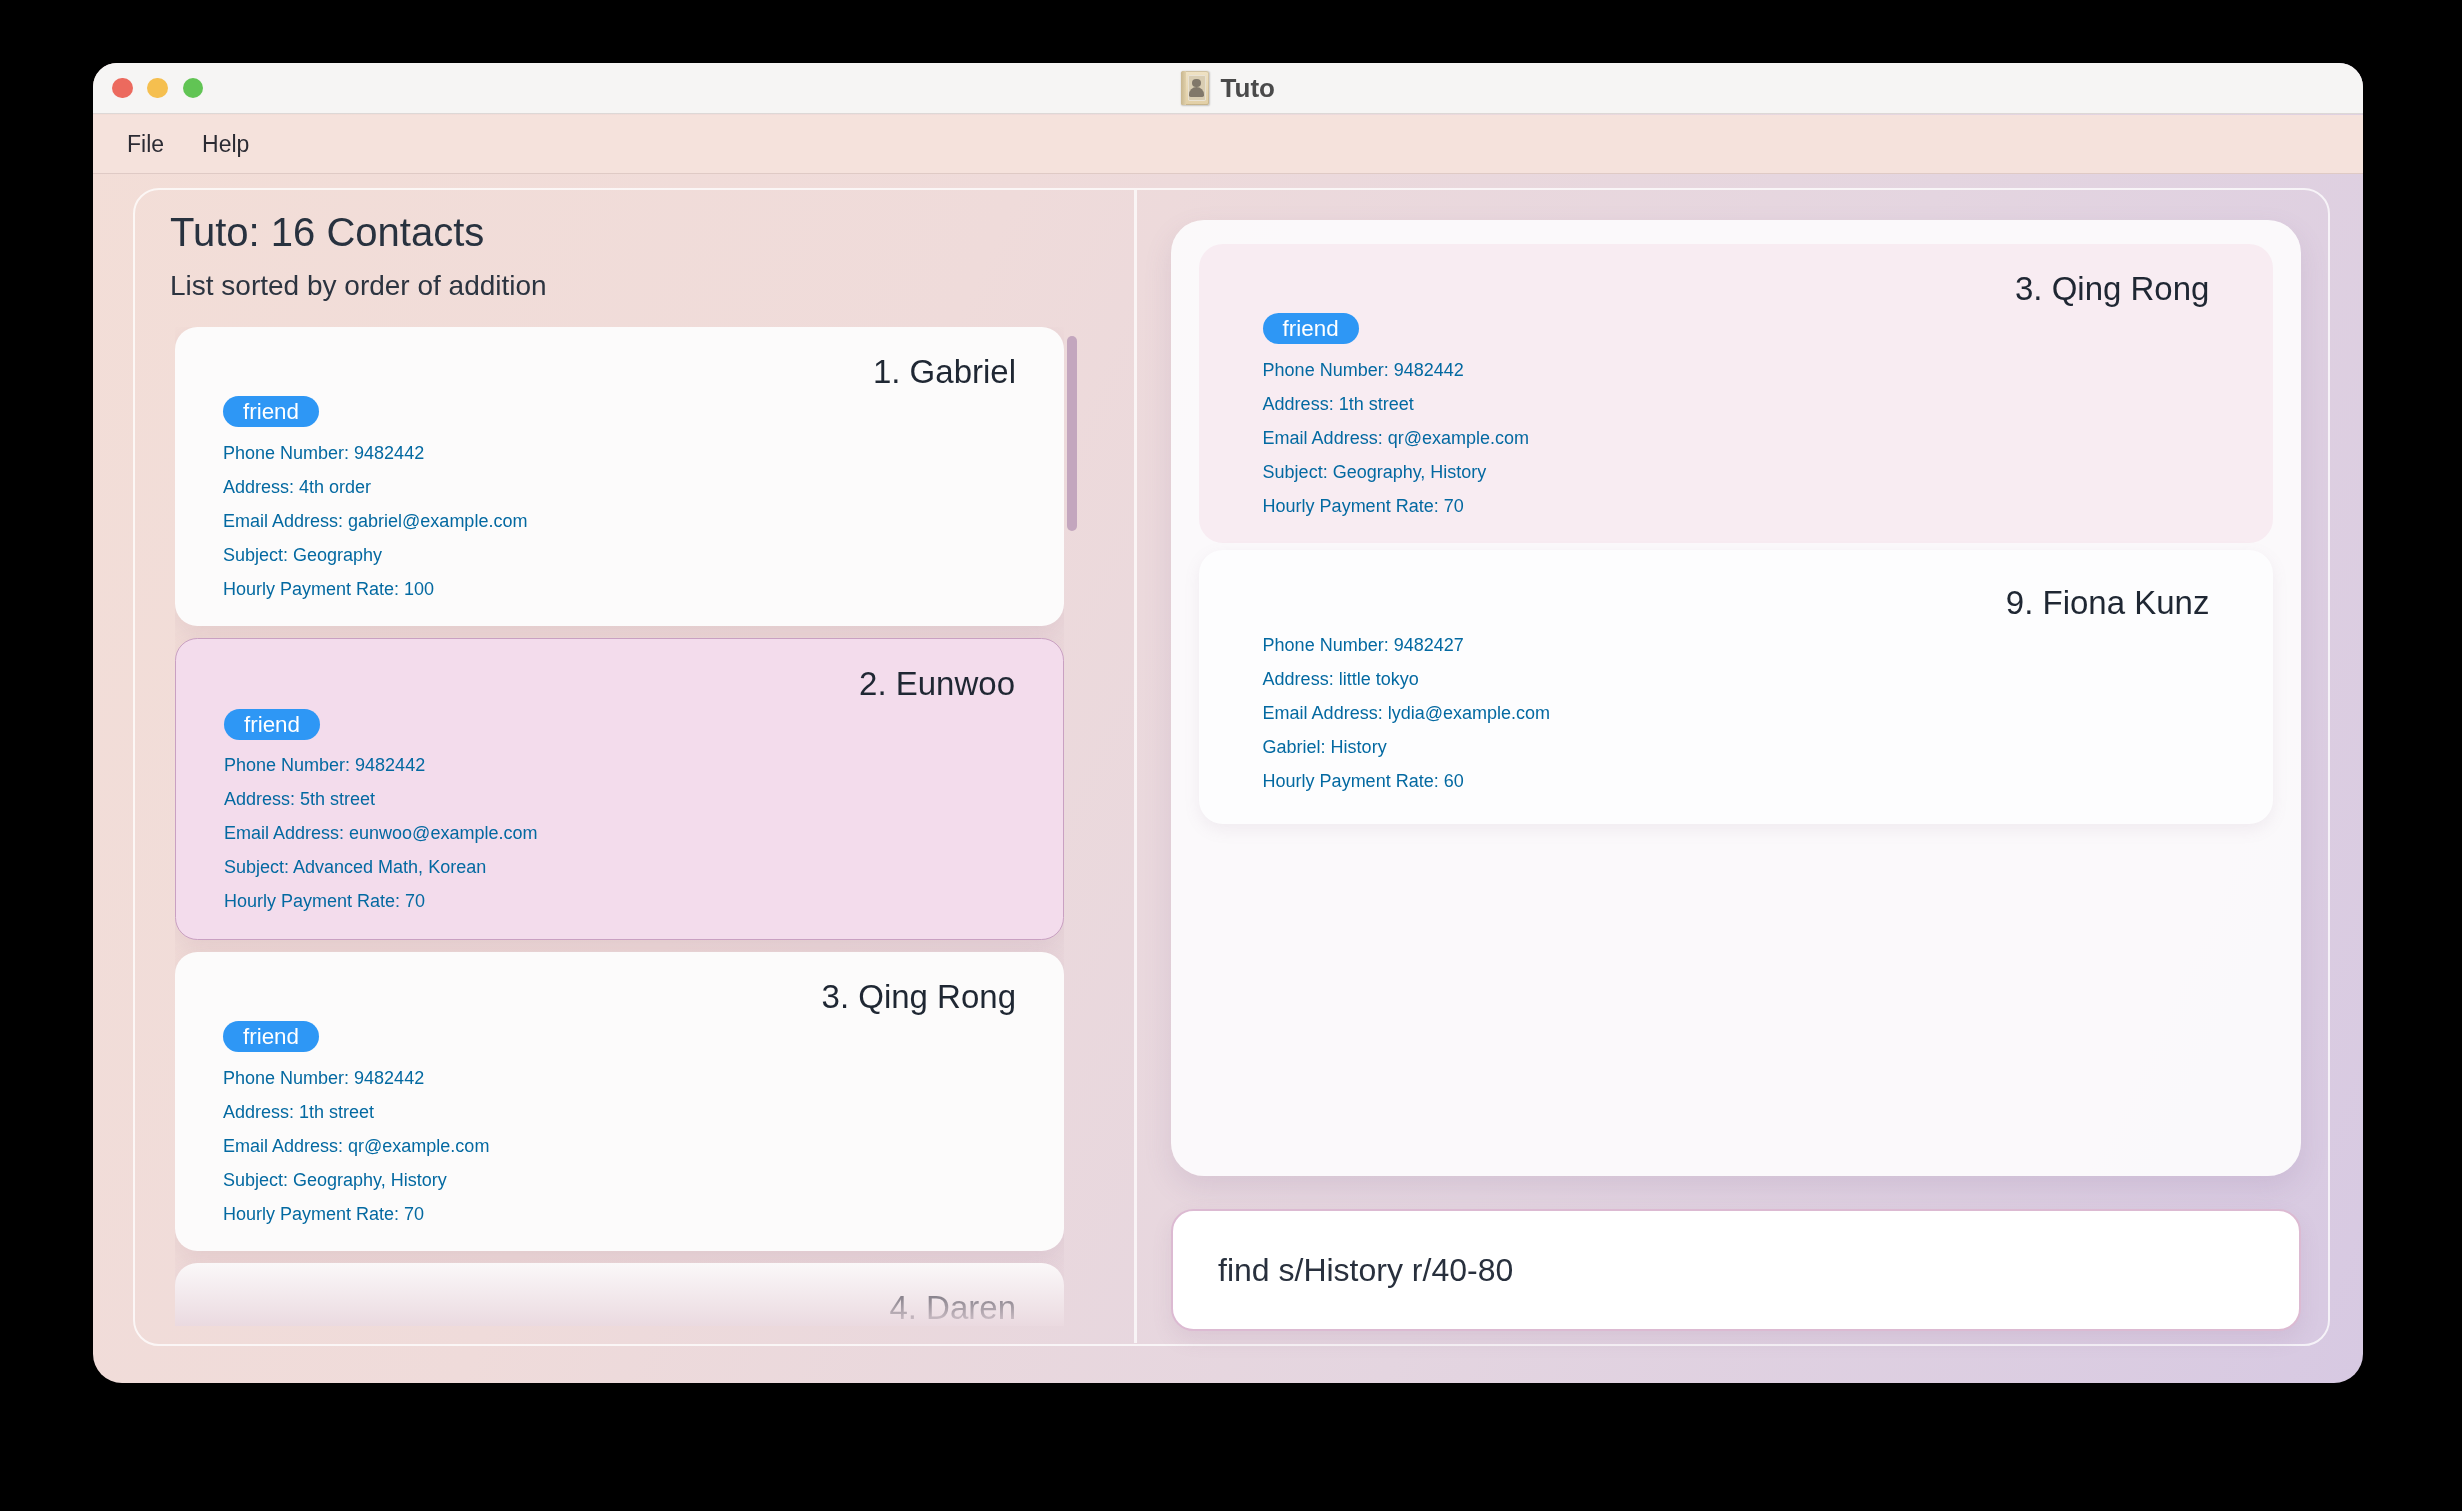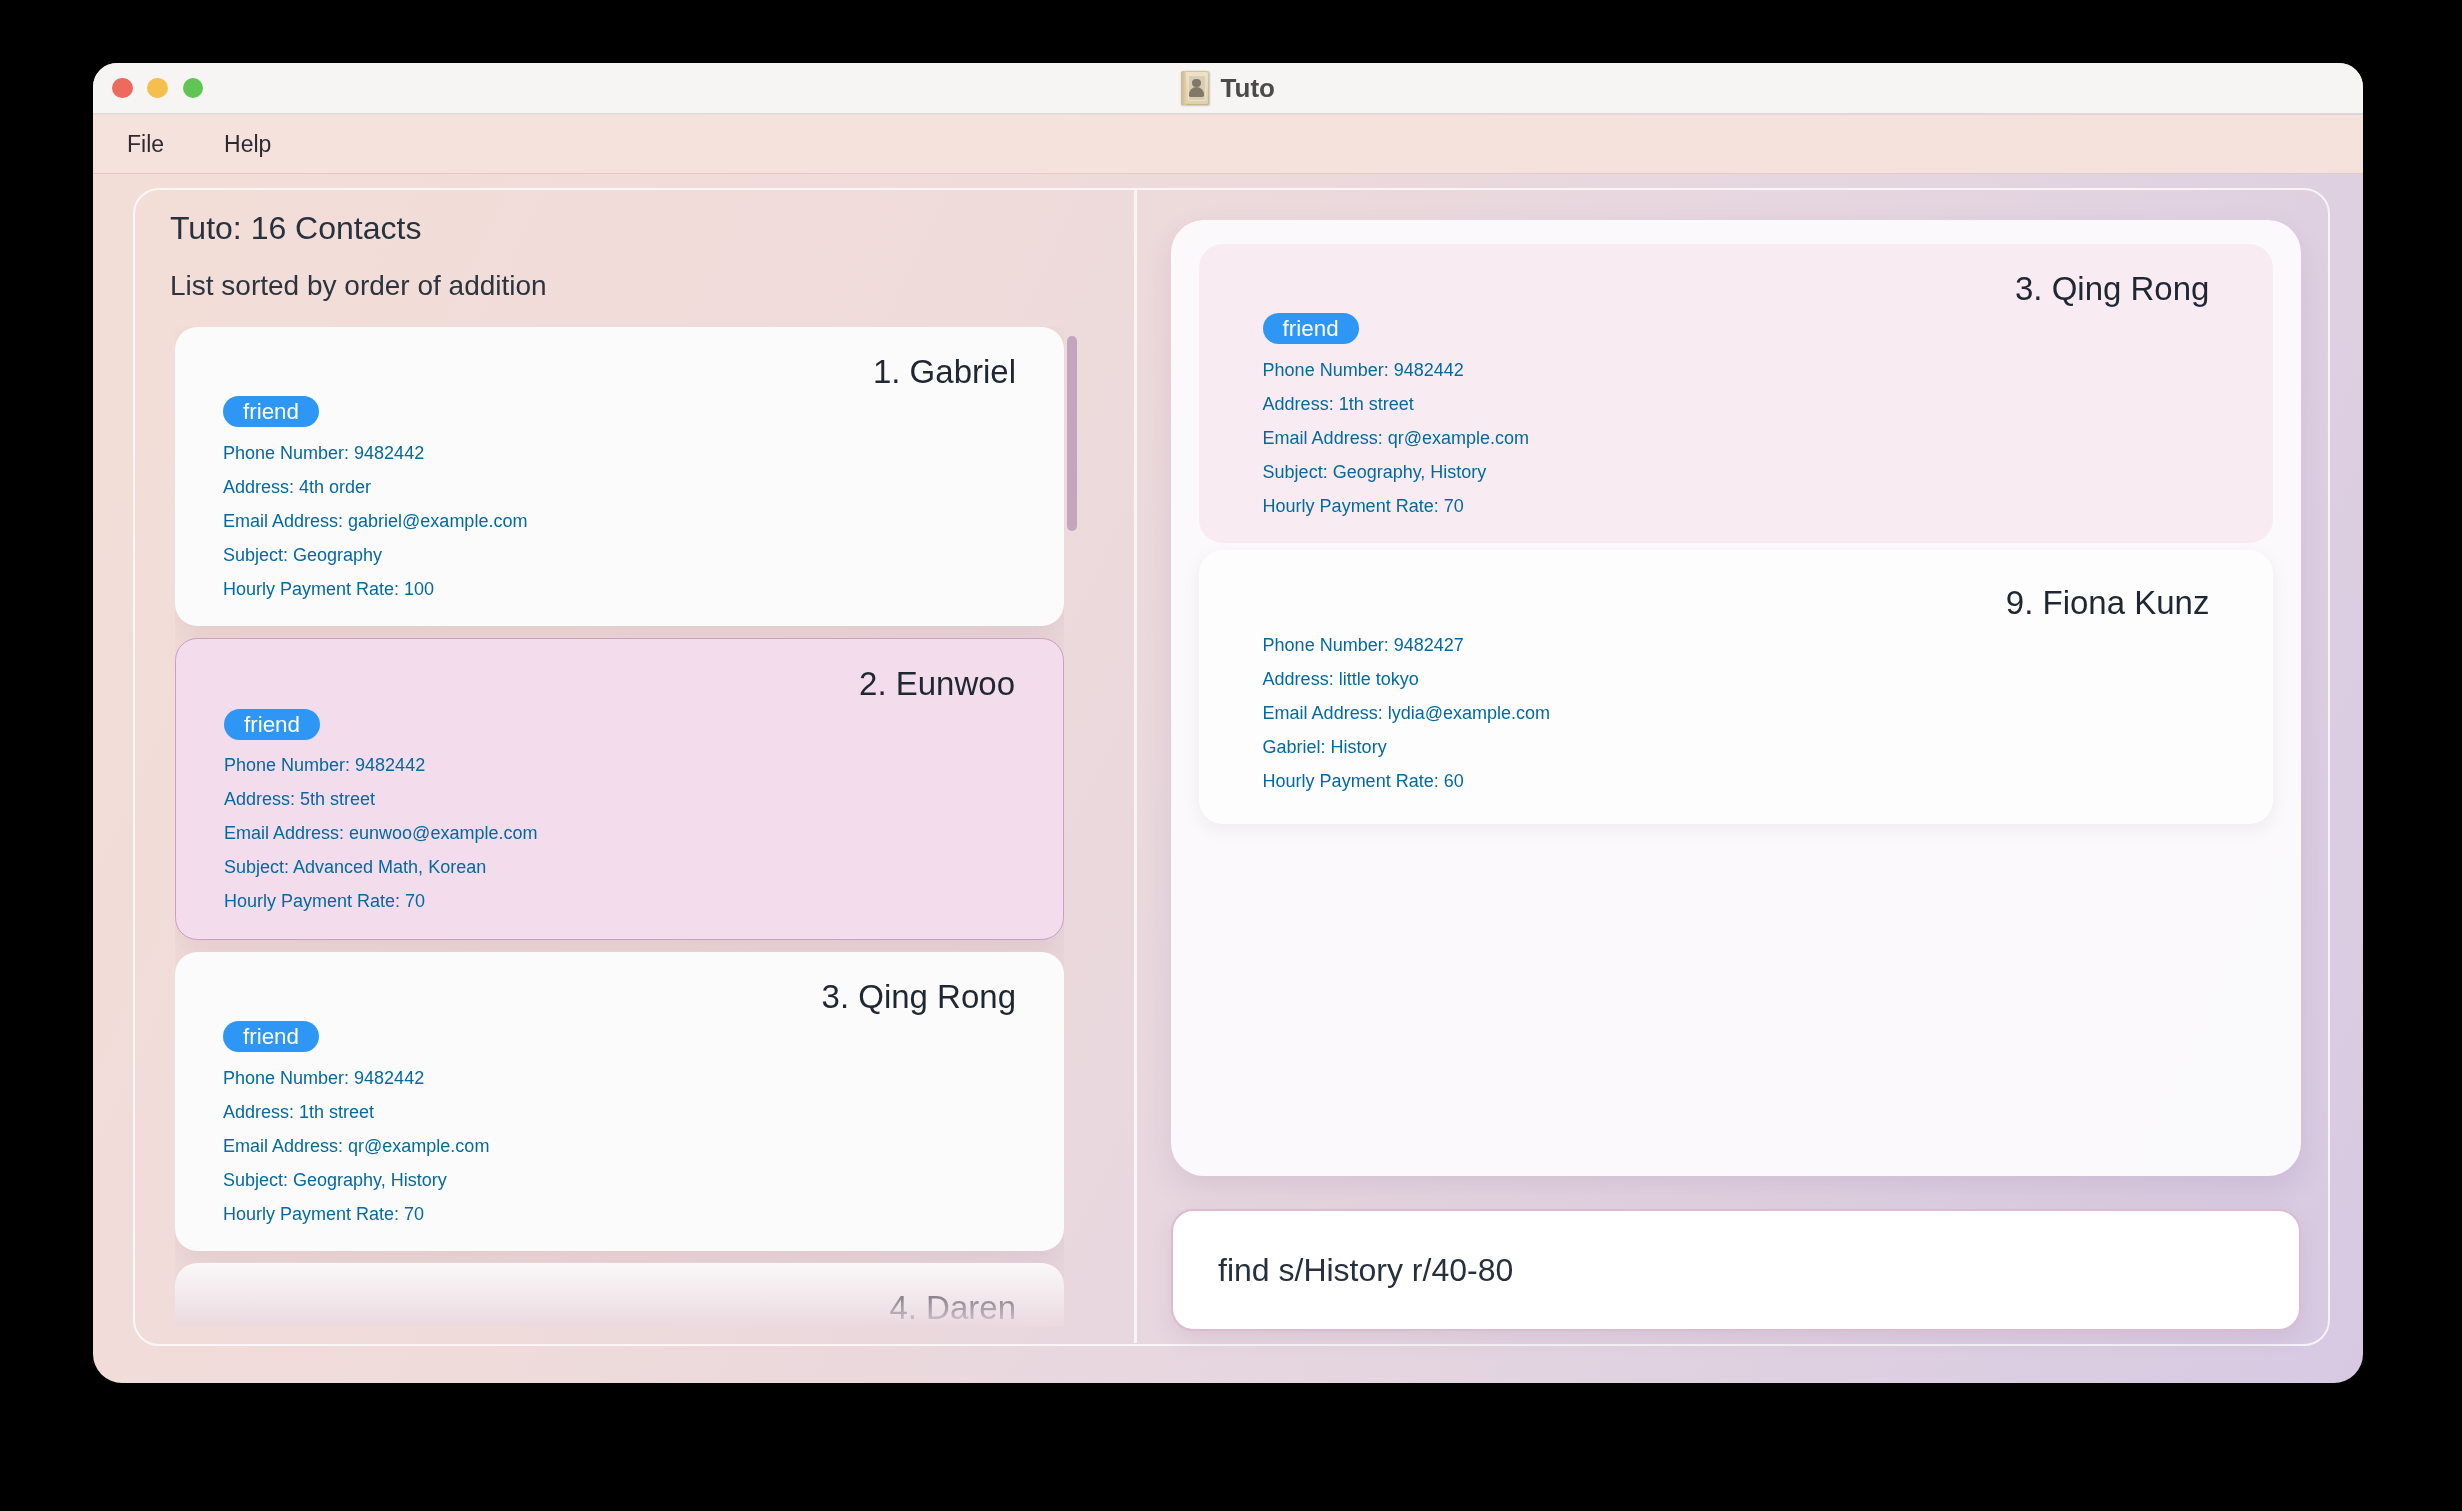--- a/index.html
+++ b/index.html
@@ -24,28 +24,28 @@
                    background:linear-gradient(90deg,#c9b78f,#e0d0ab);border-radius:2.6px 0 0 2.6px;}
   .app-icon .sheet{position:absolute;left:6.9px;top:4.3px;right:2.6px;bottom:4.3px;background:#d9cdb2;
                    border-radius:1.7px;box-shadow:inset 0 0 0 0.9px rgba(255,255,255,.45);}
   .app-icon .head{position:absolute;left:11.2px;top:7.7px;width:8.6px;height:8.6px;border-radius:50%;background:#81786a;}
   .app-icon .body{position:absolute;left:7.7px;top:16.4px;width:15.5px;height:9.5px;
                   border-radius:7.7px 7.7px 1.7px 1.7px;background:#81786a;}
   .title-text{font-size:26px;font-weight:bold;color:#4a4a4a;}
   
   .menubar{position:absolute;left:0;top:52px;width:100%;height:59px;background:#f5e2dc;
            border-bottom:1.7px solid rgba(125,95,95,.18);box-sizing:border-box;
-           display:flex;align-items:center;gap:60px;padding-left:34px;}
+           display:flex;align-items:center;gap:38px;padding-left:34px;}
   .menu-item{font-size:23px;color:#2b2b33;cursor:default;}
   
   .content{position:absolute;left:0;top:111px;width:2270px;height:1209px;}
   .inner-panel{position:absolute;left:40px;top:13.8px;width:2197px;height:1158px;
                border:2.6px solid rgba(255,255,255,.75);border-radius:26px;box-sizing:border-box;}
   .divider{position:absolute;left:1041px;top:16.4px;width:2.6px;height:1153px;background:rgba(255,255,255,.72);}
-  .heading{position:absolute;left:77px;top:36px;font-size:32px;font-weight:500;color:#28323f;}
+  .heading{position:absolute;left:77px;top:36px;font-size:40px;font-weight:500;color:#28323f;}
   .subheading{position:absolute;left:77px;top:96px;font-size:28px;color:#2c3440;}
   
   .list-viewport{position:absolute;left:82px;top:153px;width:889px;height:999px;overflow:hidden;
                  display:flex;flex-direction:column;gap:12px;}
   .card{background:#fcfbfb;border-radius:22.4px;padding:26px 48px 20.7px;box-sizing:border-box;
         box-shadow:0 10.3px 24px rgba(150,100,130,.13);flex-shrink:0;}
   .card.selected{background:#f3dcec;border:1.7px solid #c9a0c2;}
   .card.partial{min-height:198px;}
   .card-name{font-size:33px;font-weight:500;color:#1f2733;line-height:38px;margin-bottom:5.2px;text-align:right;}
   .tag{display:inline-block;background:#2e97f5;color:#ffffff;font-size:22.4px;line-height:31px;

